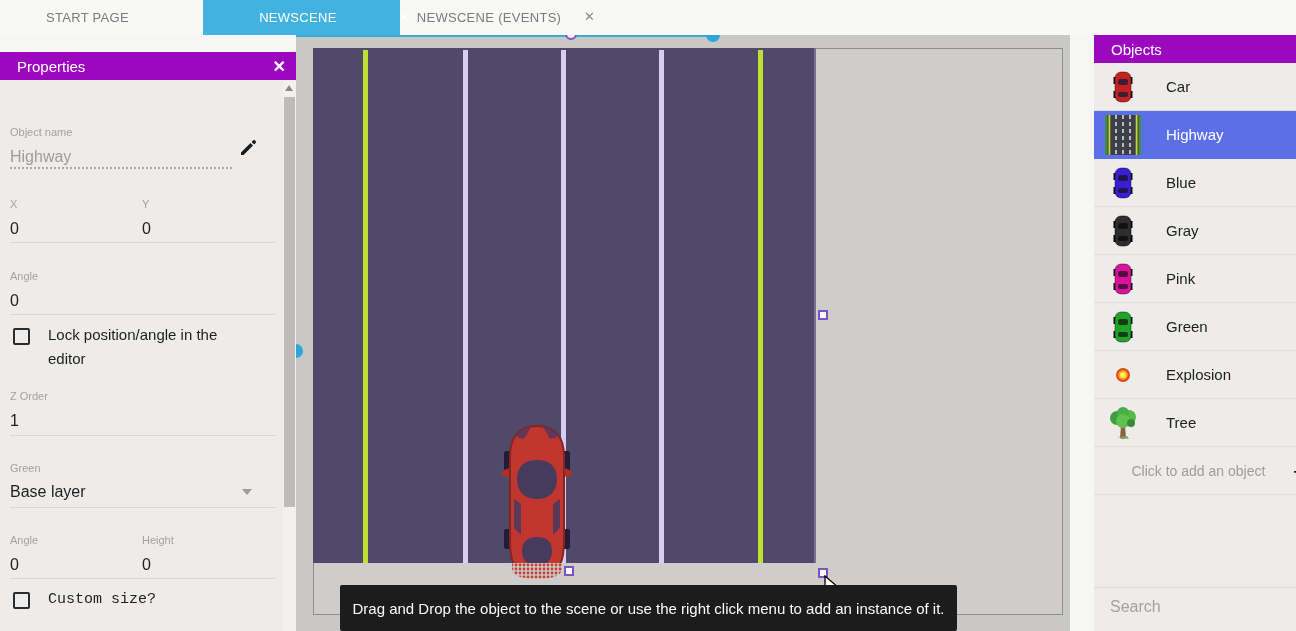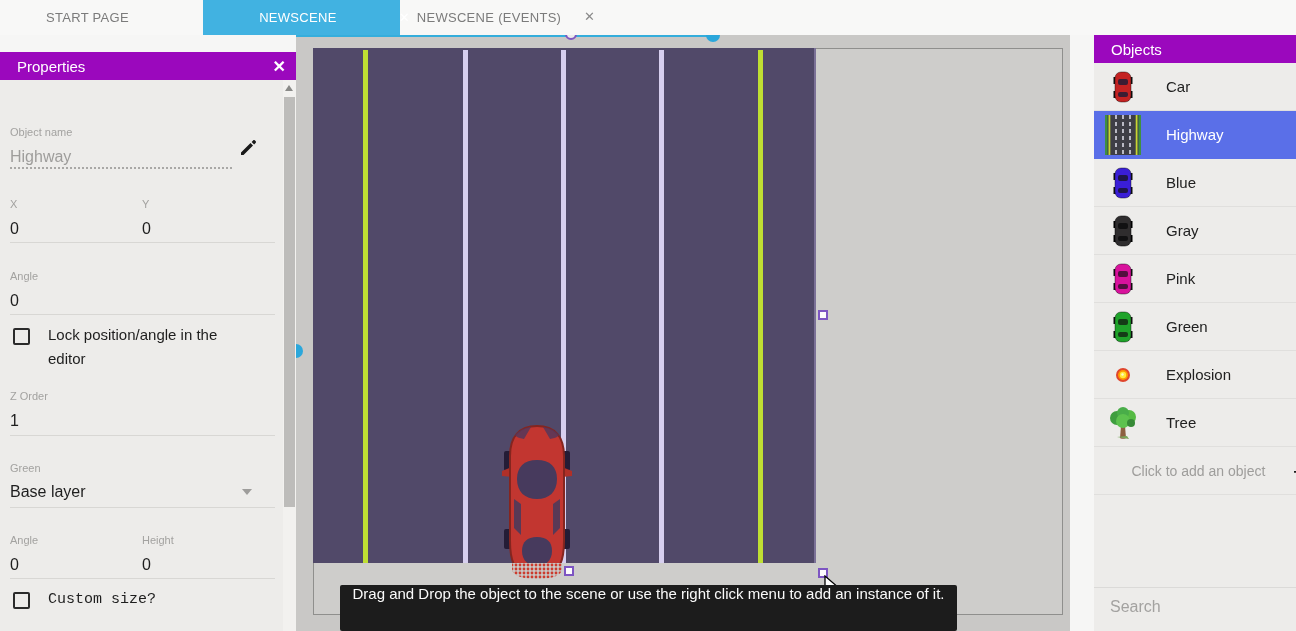--- a/index.html
+++ b/index.html
@@ -46,21 +46,21 @@
           border-right:2px solid #7b7197; }
   .lane { position:absolute; top:2px; bottom:0; width:5px; }
   .lane.yellow { background:#bfdf33; }
   .lane.white  { background:#d7cfef; }
   #sel-topline { position:absolute; left:0; top:0; width:417px; height:2px; background:#35aedc; }
   .sel-circle { position:absolute; width:14px; height:14px; border-radius:50%; background:#2ba7db; }
   .rot-circle { position:absolute; width:12px; height:12px; border-radius:50%;
                 border:2px solid #7e57c2; background:#edecea; }
   .handle { position:absolute; width:10px; height:10px; background:#fdfbfd; border:2px solid #7d55c2; }
   #tooltip { position:absolute; left:44px; top:550px; width:617px; height:46px; background:#1c1c1c;
-             color:#fafafa; font-size:15px; text-align:center; border-radius:2px; }
+             color:#fafafa; font-size:15px; text-align:center; padding-top:15px; border-radius:2px; }
 
   
   #objects { left:1070px; top:35px; width:226px; height:596px; background:#edecea;margin-left:24px; }
   .obj-row { height:48px; display:flex; align-items:center; padding:0 8px 0 10px;
              border-bottom:1px solid #e0dfdd; }
   .obj-row.selected { background:#5a6fe8; border-bottom-color:#5a6fe8; }
   .obj-row.selected .obj-name { color:#ffffff; }
   .obj-thumb { width:38px; display:flex; justify-content:center; }
   .obj-name { flex:1; font-size:15px; color:#212121; padding-left:24px; }
   .dots { width:20px; display:flex; flex-direction:column; align-items:center; cursor:pointer; }

